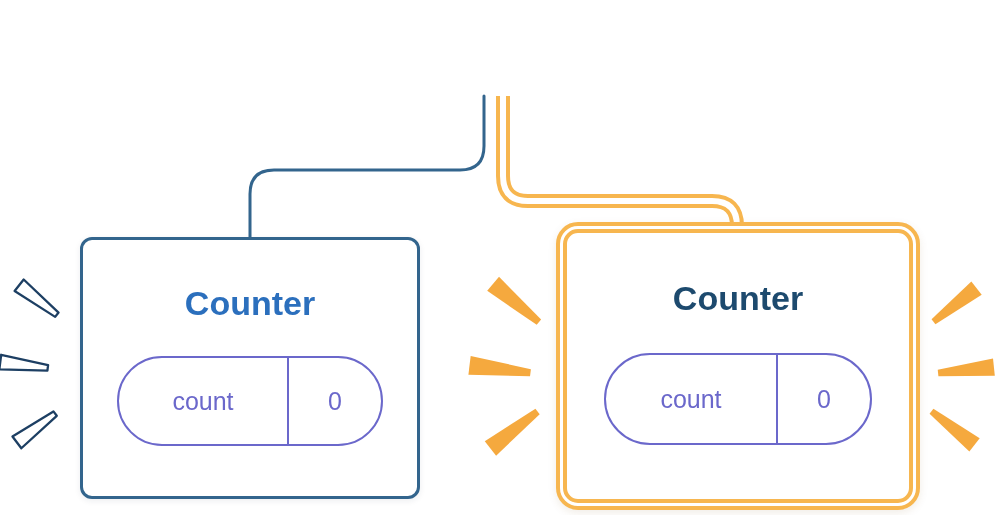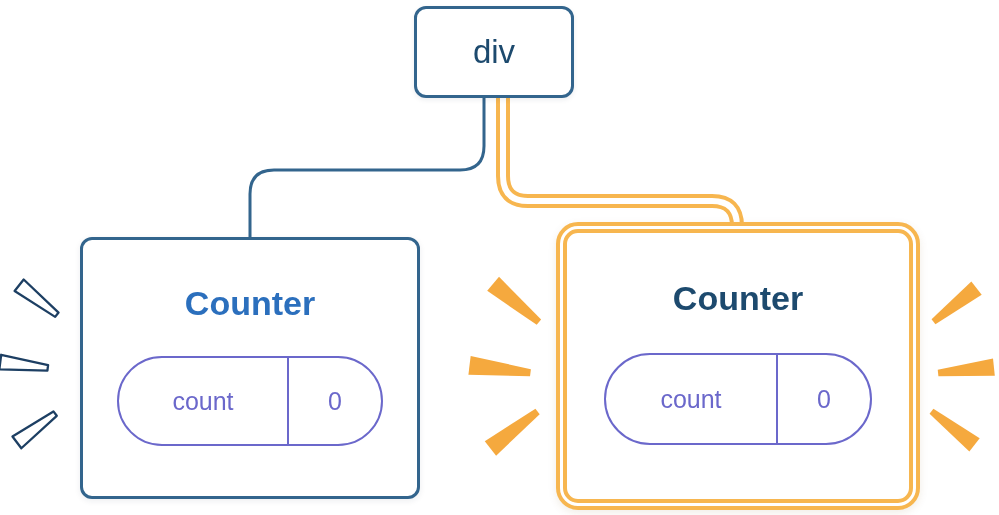--- a/index.html
+++ b/index.html
@@ -73,23 +73,20 @@
       <use href="#wedge" class="burst-orange" transform="translate(514,430) rotate(-38) scale(1.15)"></use>
     </g>
 
     <g>
       <use href="#wedge" class="burst-orange" transform="translate(955,305) scale(-1,1) rotate(38) scale(1.05)"></use>
       <use href="#wedge" class="burst-orange" transform="translate(966,370) scale(-1,1) rotate(6) scale(1.08)"></use>
       <use href="#wedge" class="burst-orange" transform="translate(953,428) scale(-1,1) rotate(-38) scale(1.05)"></use>
     </g>
   </svg>
 
-  <div class="node" id="node-div">
-    <span>div</span>
-  </div>
 
   <div class="card" id="card-left">
     <div class="card-label">Counter</div>
     <div class="pill">
       <div class="key">count</div>
       <div class="divider"></div>
       <div class="value">0</div>
     </div>
   </div>
 

